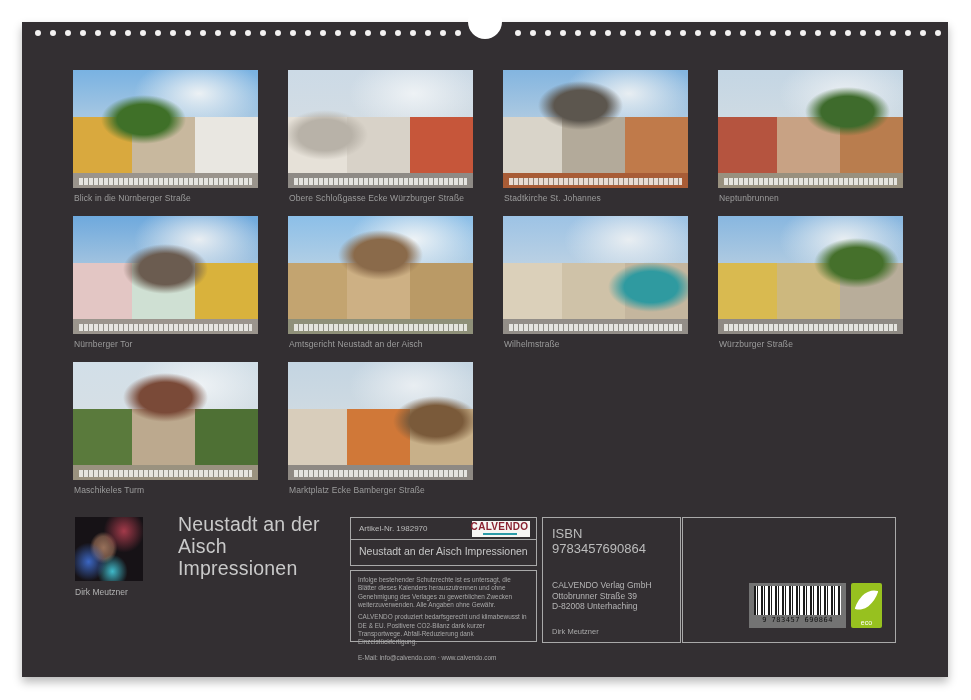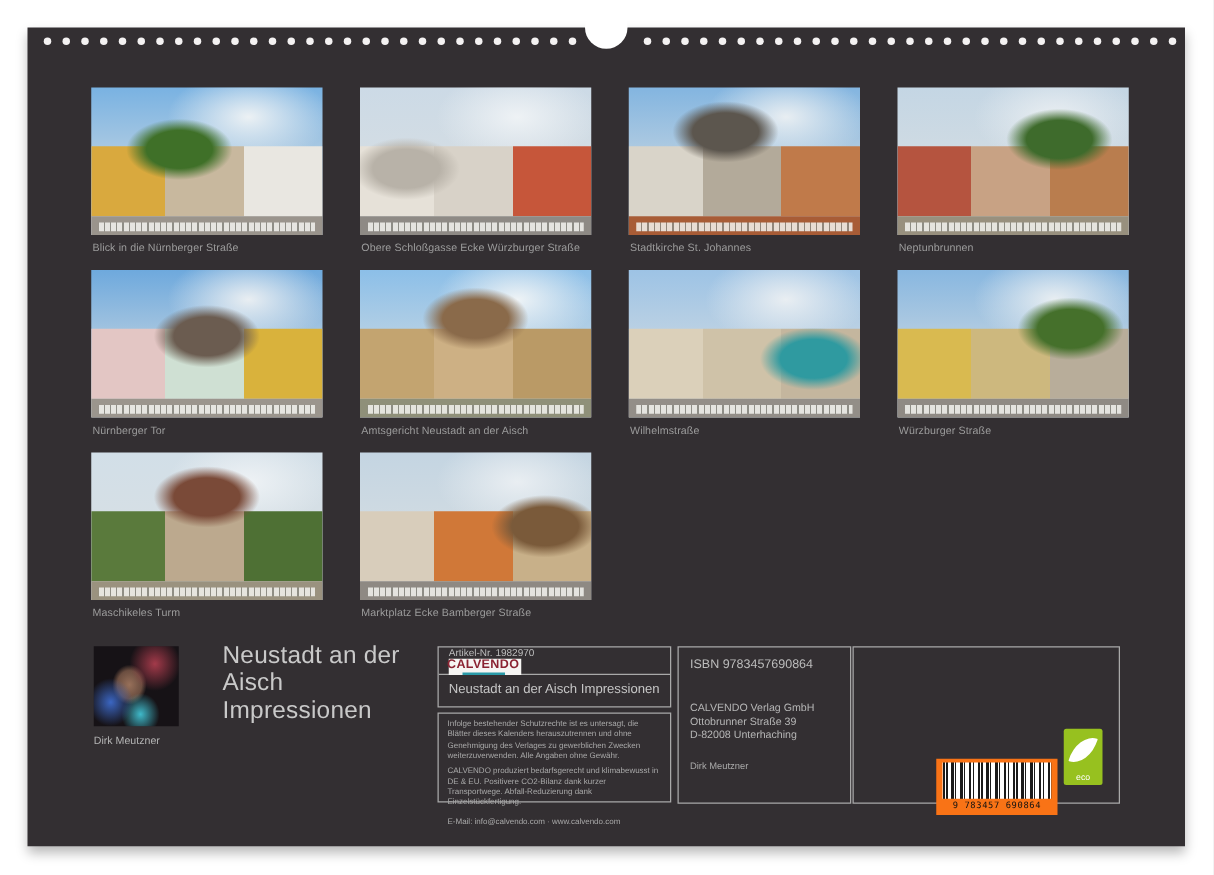--- a/index.html
+++ b/index.html
@@ -26,37 +26,37 @@
   .author-photo{position:absolute;left:53px;top:495px;width:68px;height:64px;background:
       radial-gradient(40% 45% at 72% 22%, #a33a4a 0%, rgba(0,0,0,0) 75%),
       radial-gradient(35% 40% at 20% 70%, #3b66c2 0%, rgba(0,0,0,0) 75%),
       radial-gradient(30% 35% at 55% 85%, #3fb9c9 0%, rgba(0,0,0,0) 75%),
       radial-gradient(26% 32% at 42% 48%, #97705a 0%, #6b4e40 55%, rgba(0,0,0,0) 78%),
       #161216;}
   .author-name{position:absolute;left:53px;top:565px;font-size:8.5px;color:#b3b3b3;}
   .big-title{position:absolute;left:156px;top:492px;width:170px;font-size:19.5px;line-height:1.12;color:#c9c9c9;letter-spacing:.2px;}
   .ibox{position:absolute;border:1px solid #a9a9a9;box-sizing:border-box;color:#b5b5b5;}
   .box1{left:328px;top:495px;width:187px;height:49px;}
-  .box1-row1{height:22px;border-bottom:1px solid #a9a9a9;display:flex;align-items:flex-start;justify-content:space-between;padding:0 6px 0 8px;box-sizing:border-box;flex-direction:column;}
+  .box1-row1{height:22px;border-bottom:1px solid #a9a9a9;display:flex;align-items:center;justify-content:space-between;padding:0 6px 0 8px;box-sizing:border-box;}
   .artikel{font-size:8px;color:#bcbcbc;}
   .cal-logo{width:58px;height:16px;background:#f6f5f3;display:flex;align-items:center;justify-content:center;gap:3px;}
   .cal-logo .wordmark{display:flex;flex-direction:column;align-items:center;line-height:1;}
   .cal-logo .word{font-size:10px;font-weight:bold;color:#8a2332;letter-spacing:.3px;}
   .cal-logo .subline{width:34px;height:2px;margin-top:1px;background:#2a9aa8;}
   .cal-logo .pageicon{width:8px;height:10px;background:#28a0b8;box-shadow:2px 1px 0 #1c3f66;}
   .box1-row2{padding:5px 8px 0 8px;font-size:10.5px;color:#c6c6c6;}
   .box2{left:328px;top:548px;width:187px;height:72px;padding:5px 7px;font-size:6.4px;line-height:1.3;color:#a9a9a9;}
   .box2 p{margin:0 0 4px 0;}
   .box2 p.email{margin-top:7px;}
   .box3{left:520px;top:495px;width:139px;height:126px;padding:8px 9px;}
-  .isbn{font-size:10px;color:#bcbcbc;}
+  .isbn{font-size:13px;color:#bcbcbc;}
   .addr{margin-top:24px;font-size:8.5px;line-height:1.25;color:#b5b5b5;}
   .pub-author{margin-top:15px;font-size:7.5px;color:#a9a9a9;}
   .box4{left:660px;top:495px;width:214px;height:126px;}
-  .barcode{position:absolute;left:66px;top:65px;width:97px;height:45px;background:#f97316;padding:3px 5px 0 5px;box-sizing:border-box;margin-top:24px;}
+  .barcode{position:absolute;left:66px;top:65px;width:97px;height:45px;background:#737373;padding:3px 5px 0 5px;box-sizing:border-box;}
   .bars{width:100%;height:29px;background:repeating-linear-gradient(90deg,#1a1a1a 0 2px,#ffffff 2px 3px,#1a1a1a 3px 4px,#ffffff 4px 7px,#1a1a1a 7px 9px,#ffffff 9px 10px,#1a1a1a 10px 11px,#ffffff 11px 14px);}
   .bc-digits{font-size:7px;color:#111;text-align:center;margin-top:1px;font-family:"DejaVu Sans Mono",monospace;letter-spacing:.5px;}
   .eco{position:absolute;left:168px;top:65px;width:31px;height:45px;background:var(--eco,#97c11f);border-radius:2px;}
   .leaf{position:absolute;left:7px;top:5px;width:17px;height:24px;background:#ffffff;border-radius:100% 4% 100% 4%;transform:rotate(18deg);}
   .eco-label{position:absolute;left:0;right:0;bottom:2px;text-align:center;font-size:7px;color:#ffffff;}
 </style>
 </head>
 <body>
 
 <div class="card">

